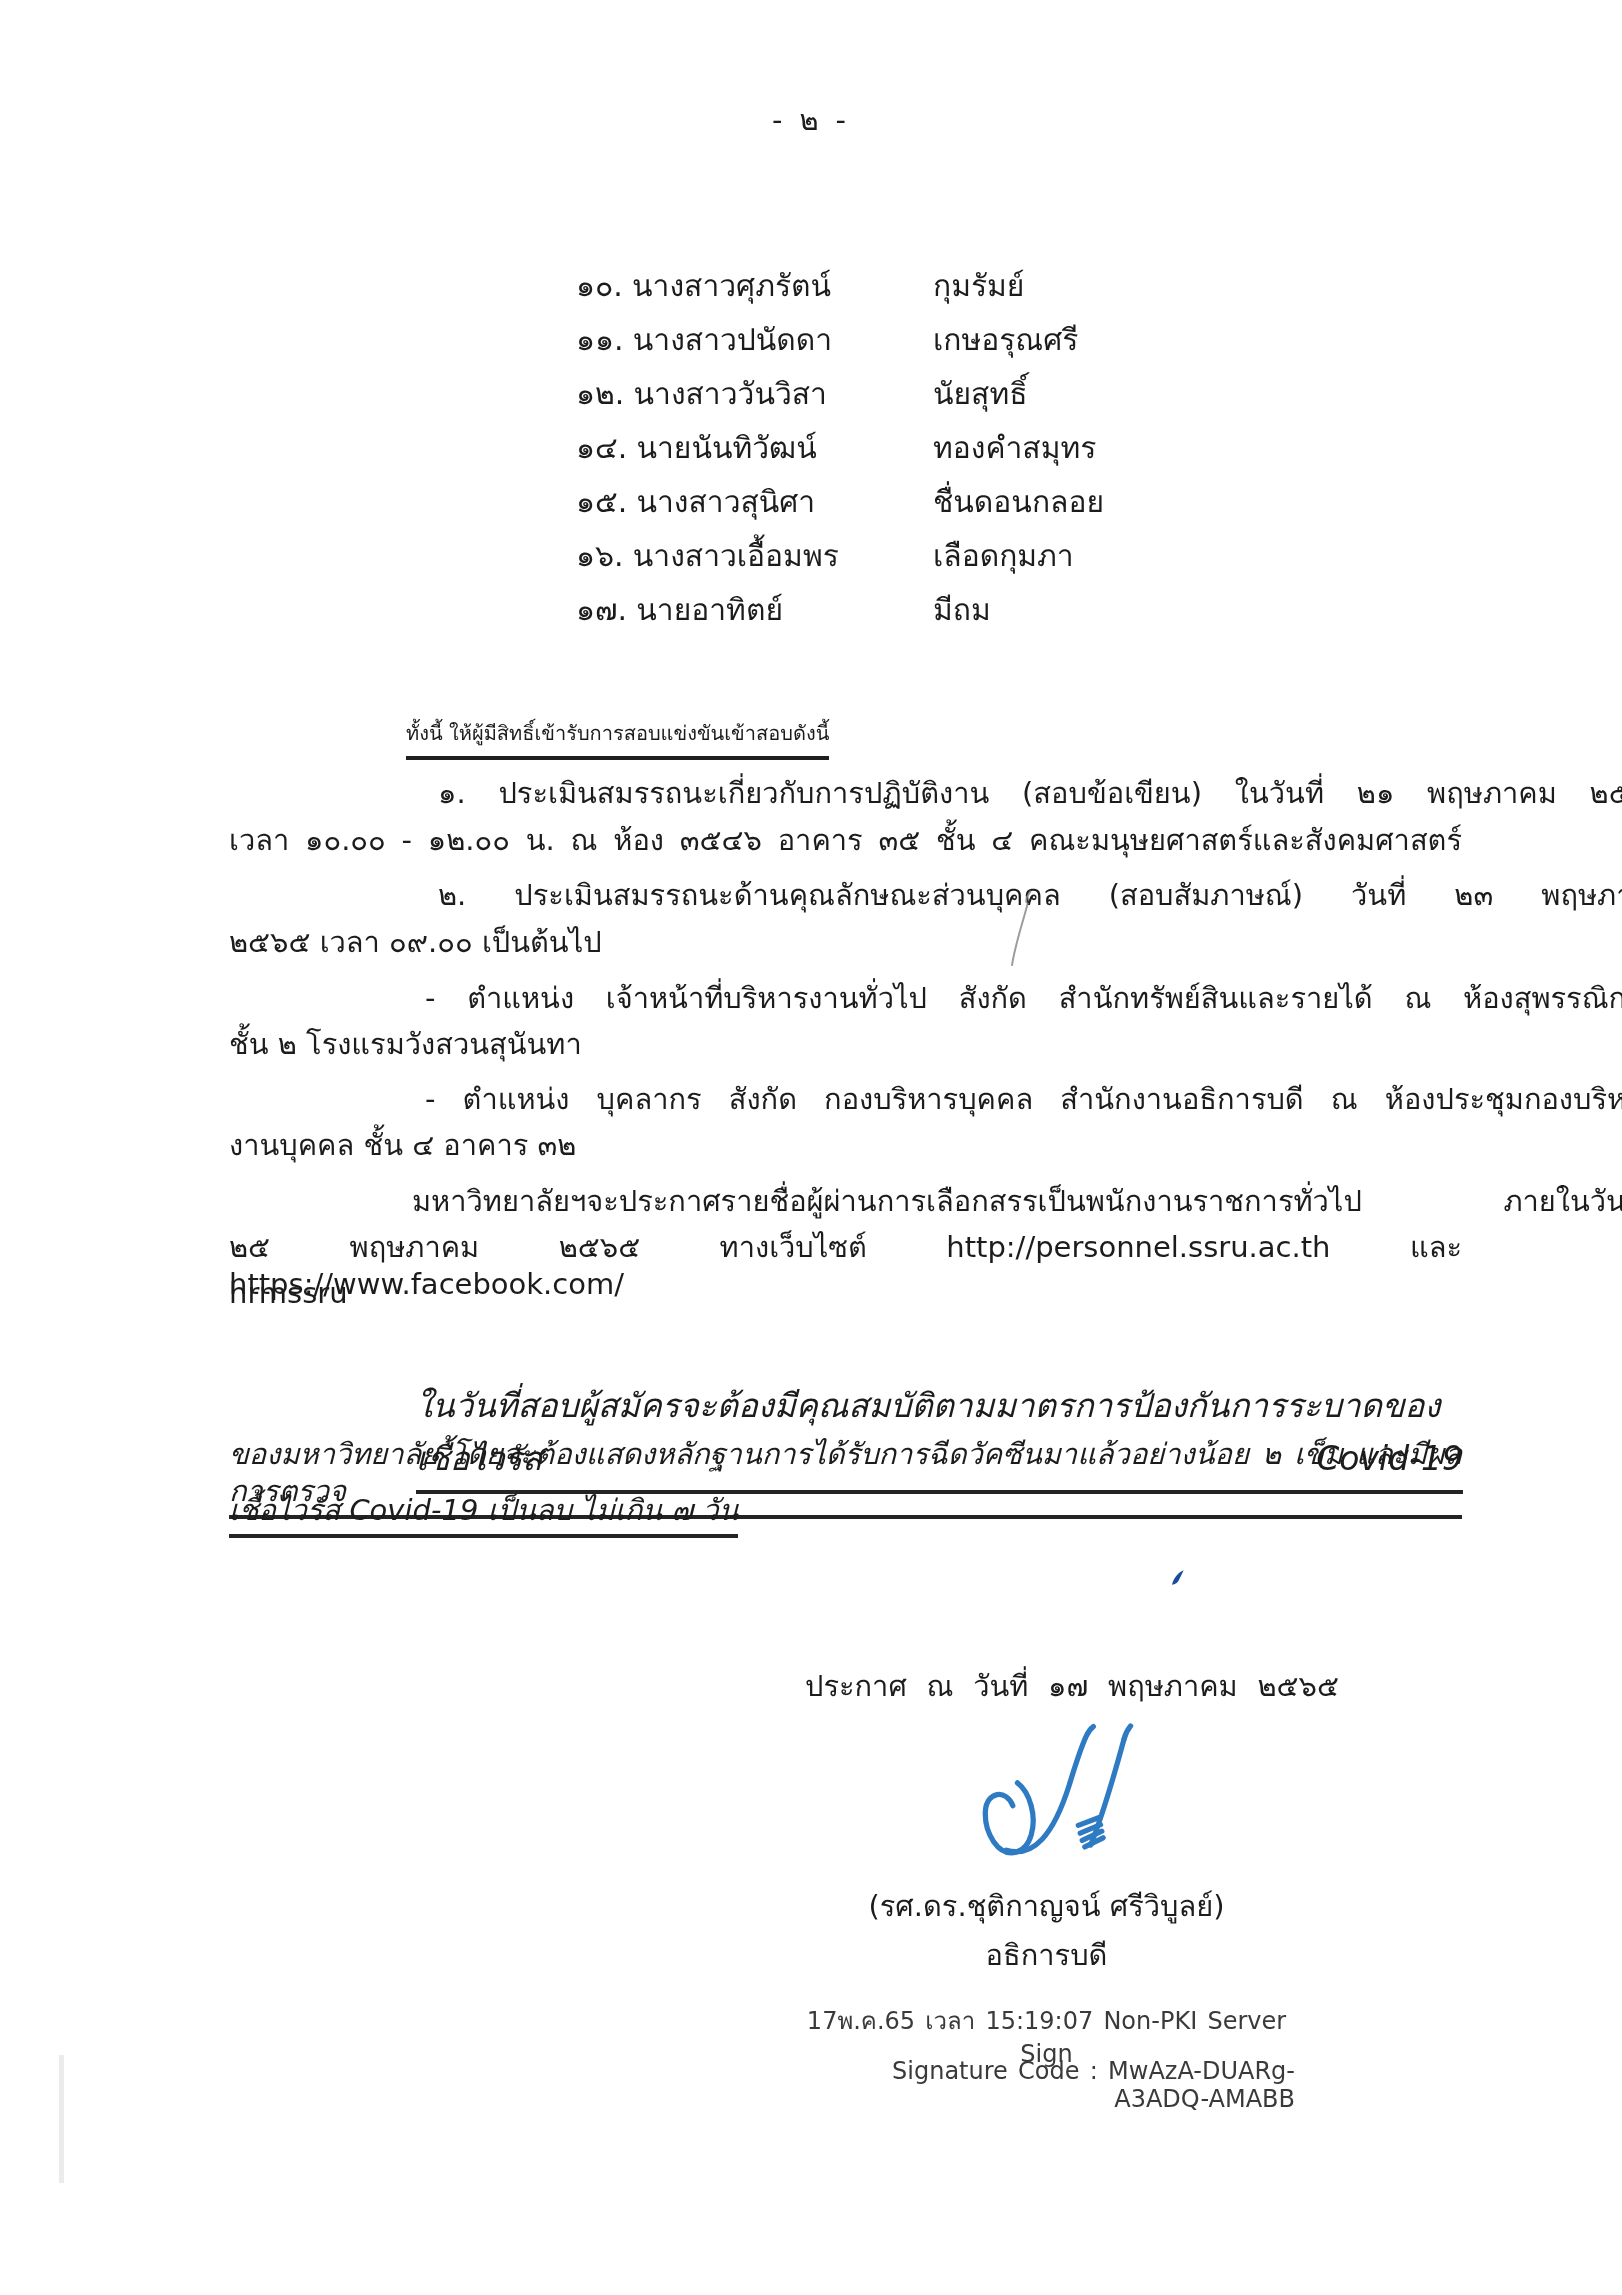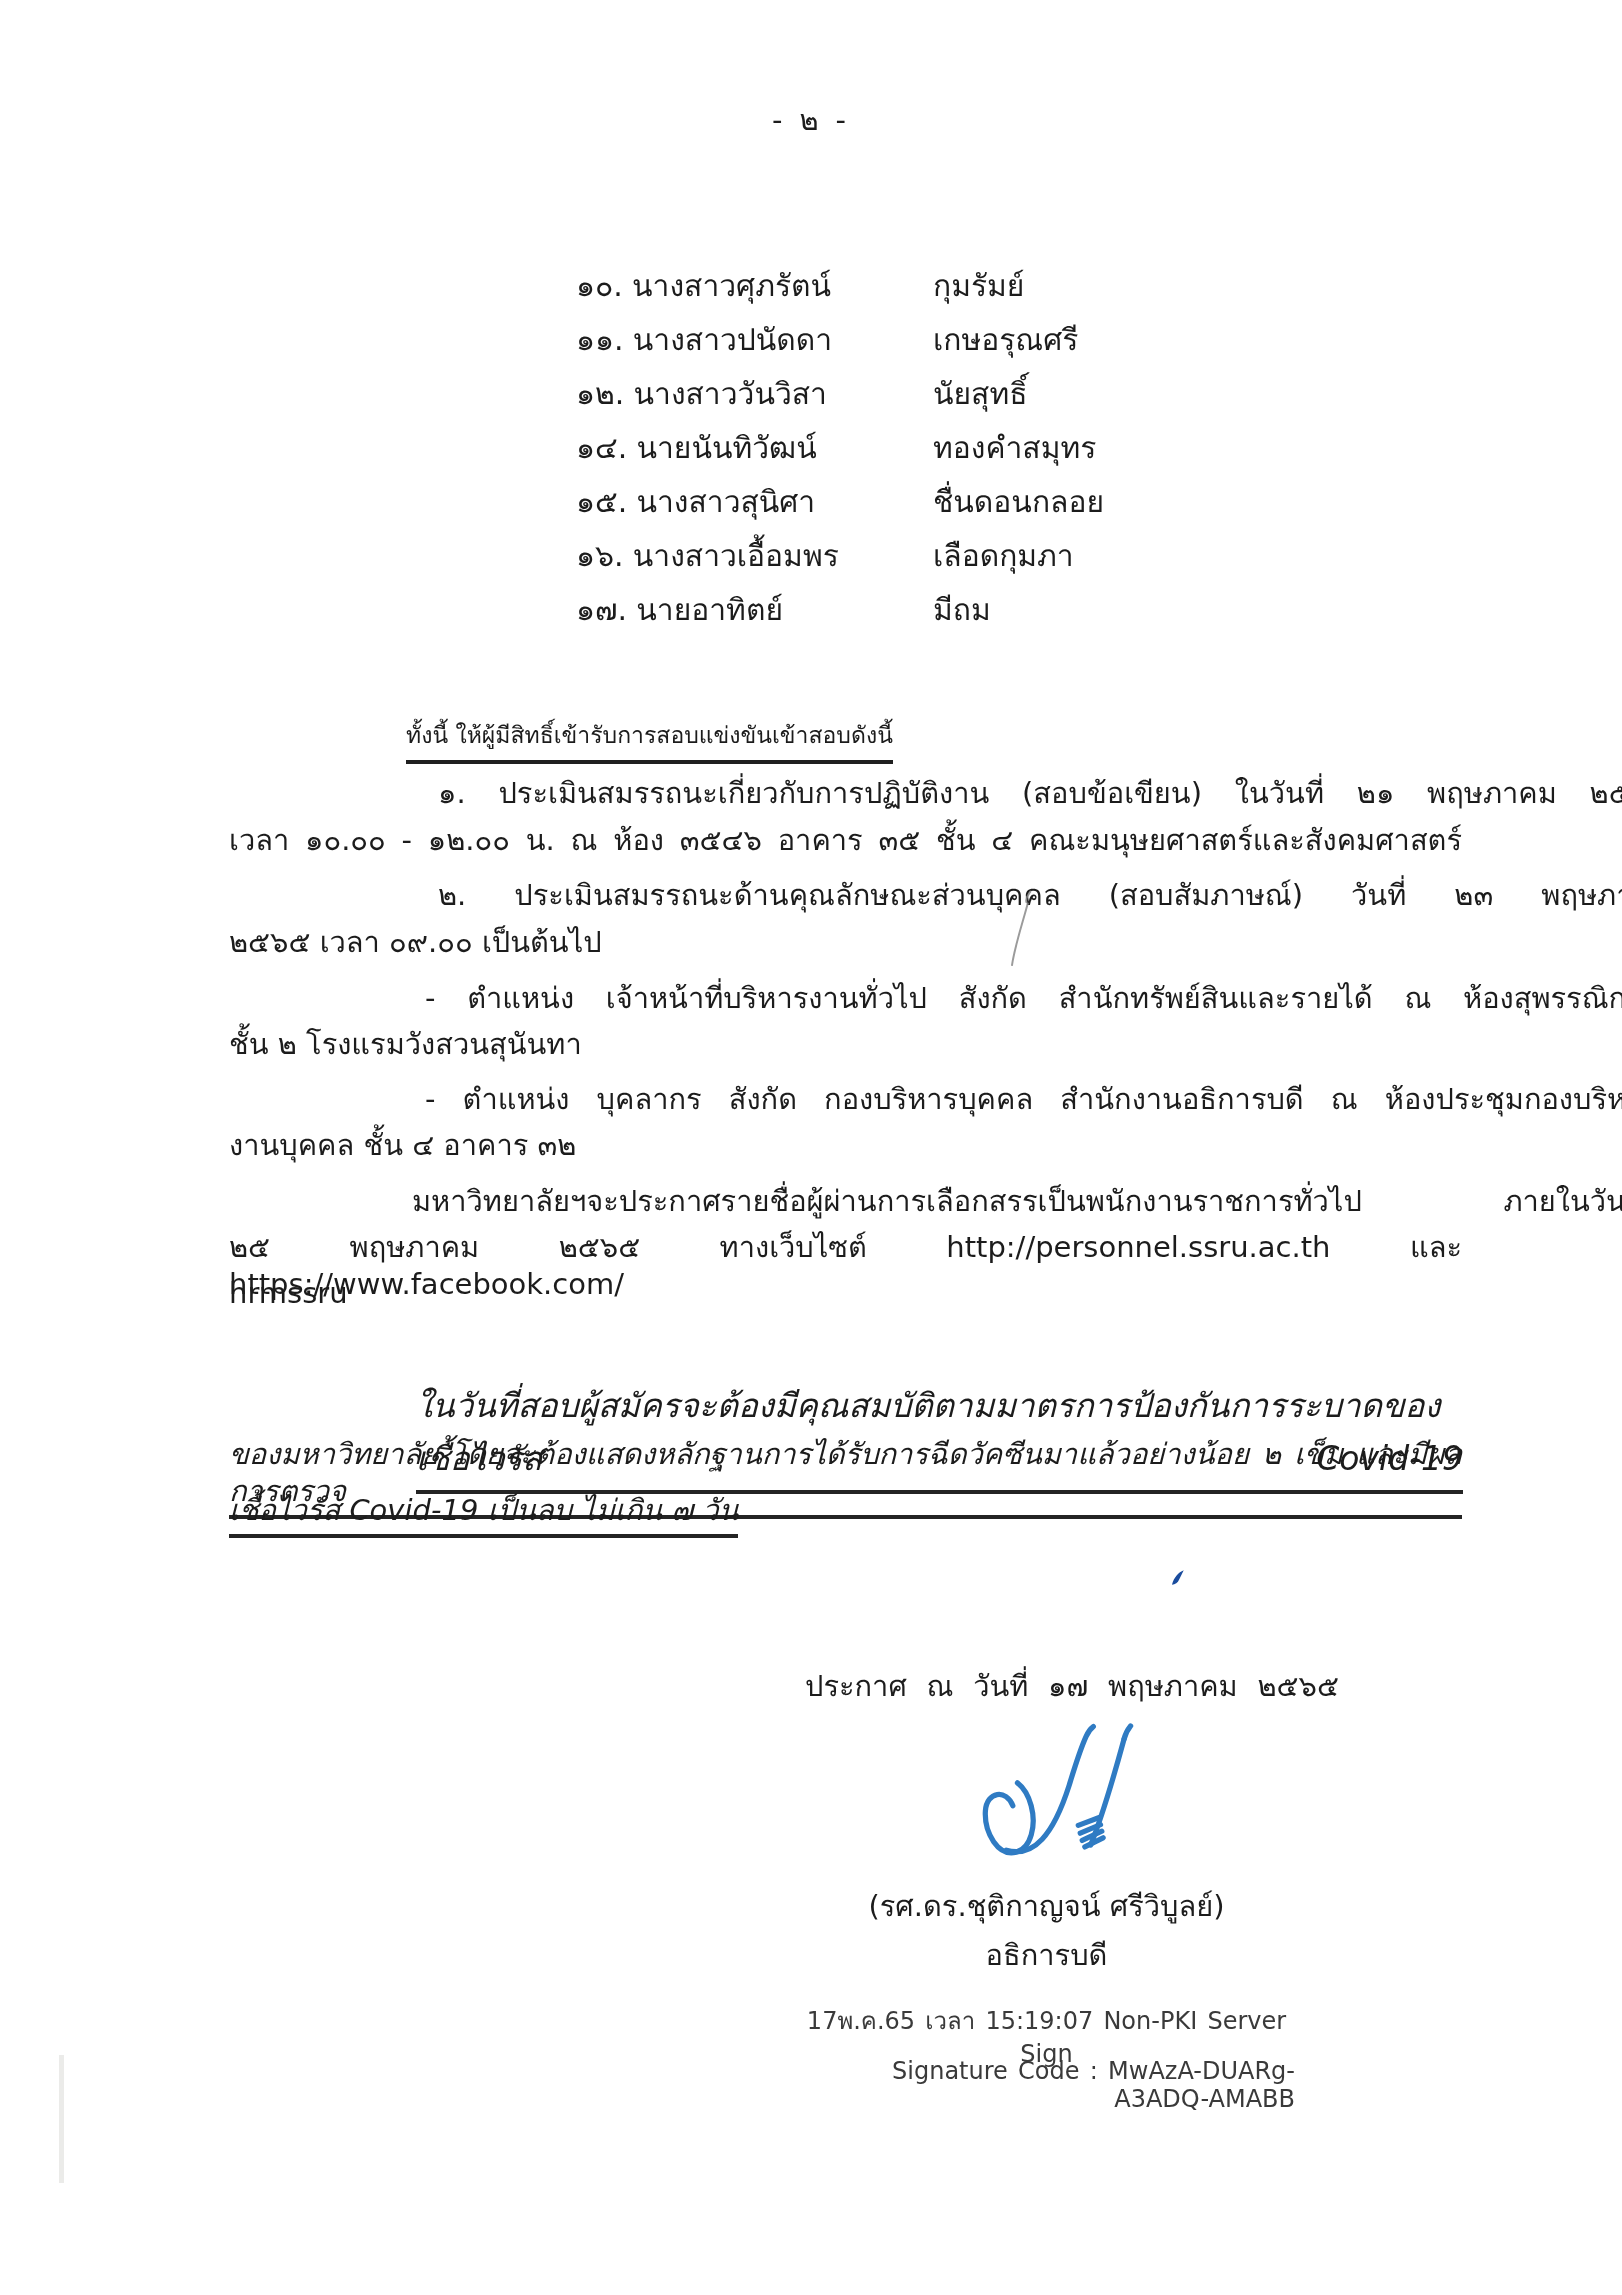--- a/index.html
+++ b/index.html
@@ -18,21 +18,21 @@
   }
   
   .list{left:576px;top:259px;width:877px;}
   .row{display:flex;height:54px;line-height:54px;font-size:30px;}
   .cell-name{width:357px;display:flex;}
   .num{margin-right:9.2px;}
   
   .bl{left:229px;width:1233px;font-size:29px;line-height:37px;white-space:normal;}
   .jl{text-align:justify;text-align-last:justify;-moz-text-align-last:justify;}
   .heading{
-    left:406px;top:717px;white-space:nowrap;font-size:23px;
+    left:406px;top:717px;white-space:nowrap;font-size:20px;
     border-bottom:4.6px solid #1f1f1f;padding-bottom:6.5px;
   }
   .ind320{padding-left:209px;}
   .ind300{padding-left:196px;}
   .ind280{padding-left:183px;}
   .covid{font-style:italic;}
   .covid-u{border-bottom:4.6px solid #242424;padding-bottom:5.2px;}
   .covid-span{display:inline-block;border-bottom:4.6px solid #242424;padding-bottom:5.2px;}
   .dateline{left:805px;top:1663px;font-size:29px;white-space:nowrap;word-spacing:10.5px;}
   .centerblock{left:798px;width:497px;text-align:center;}

